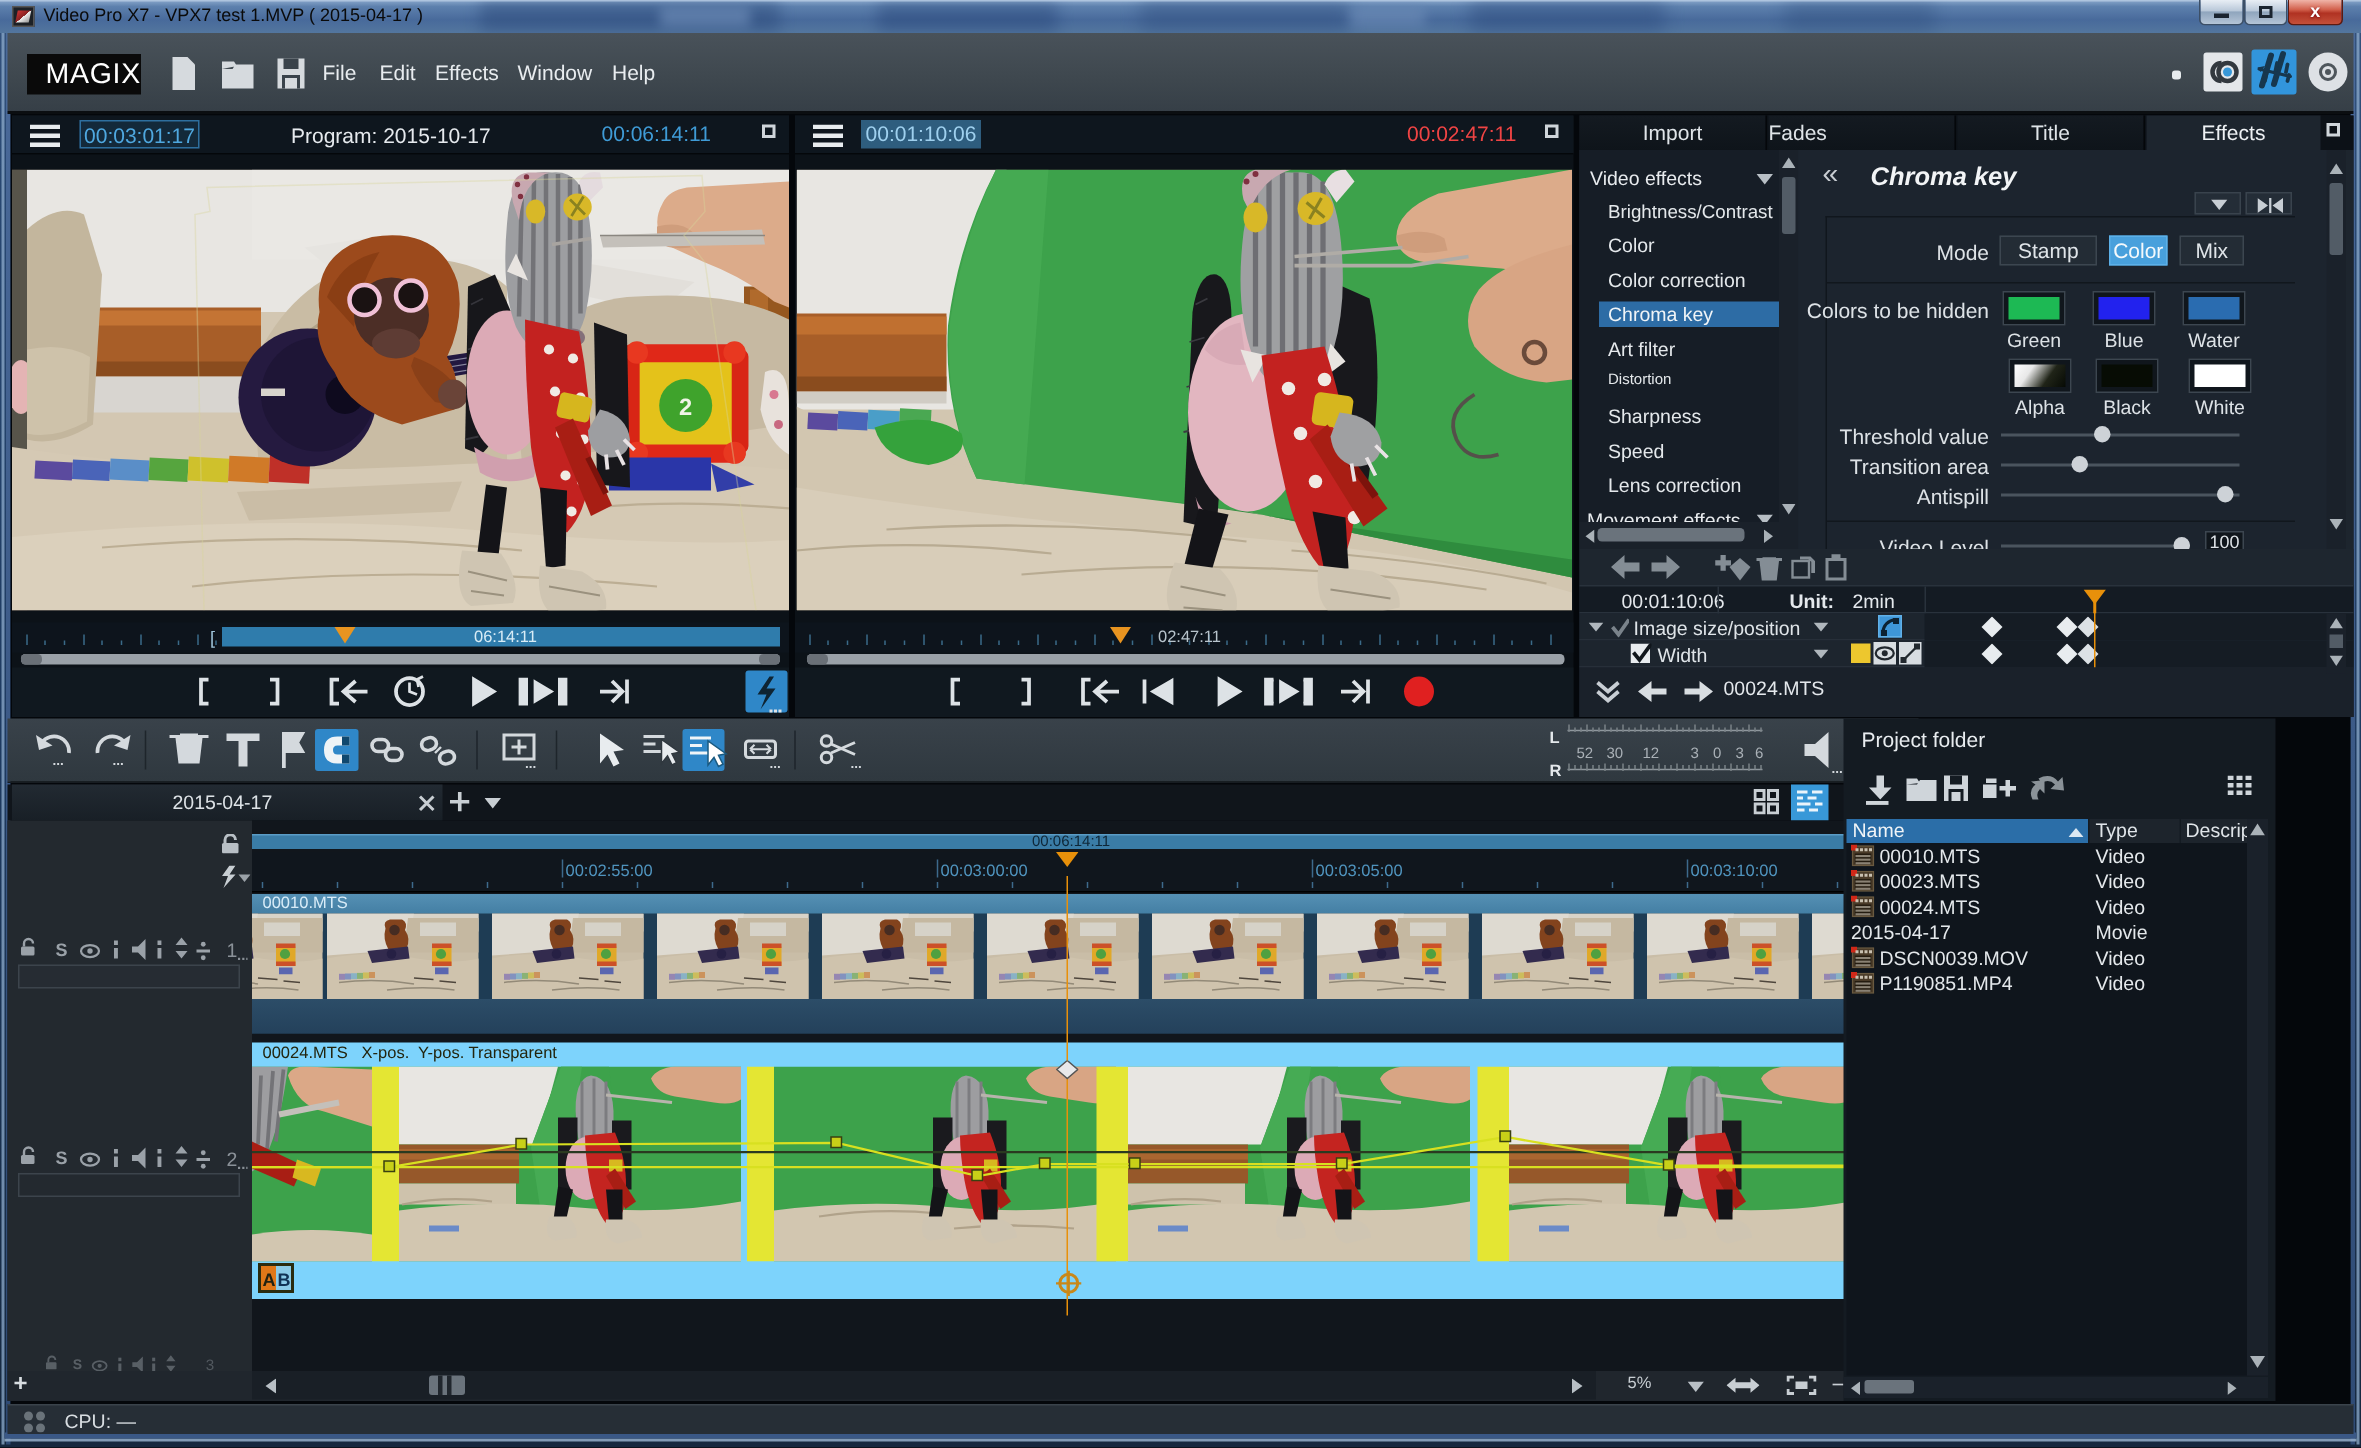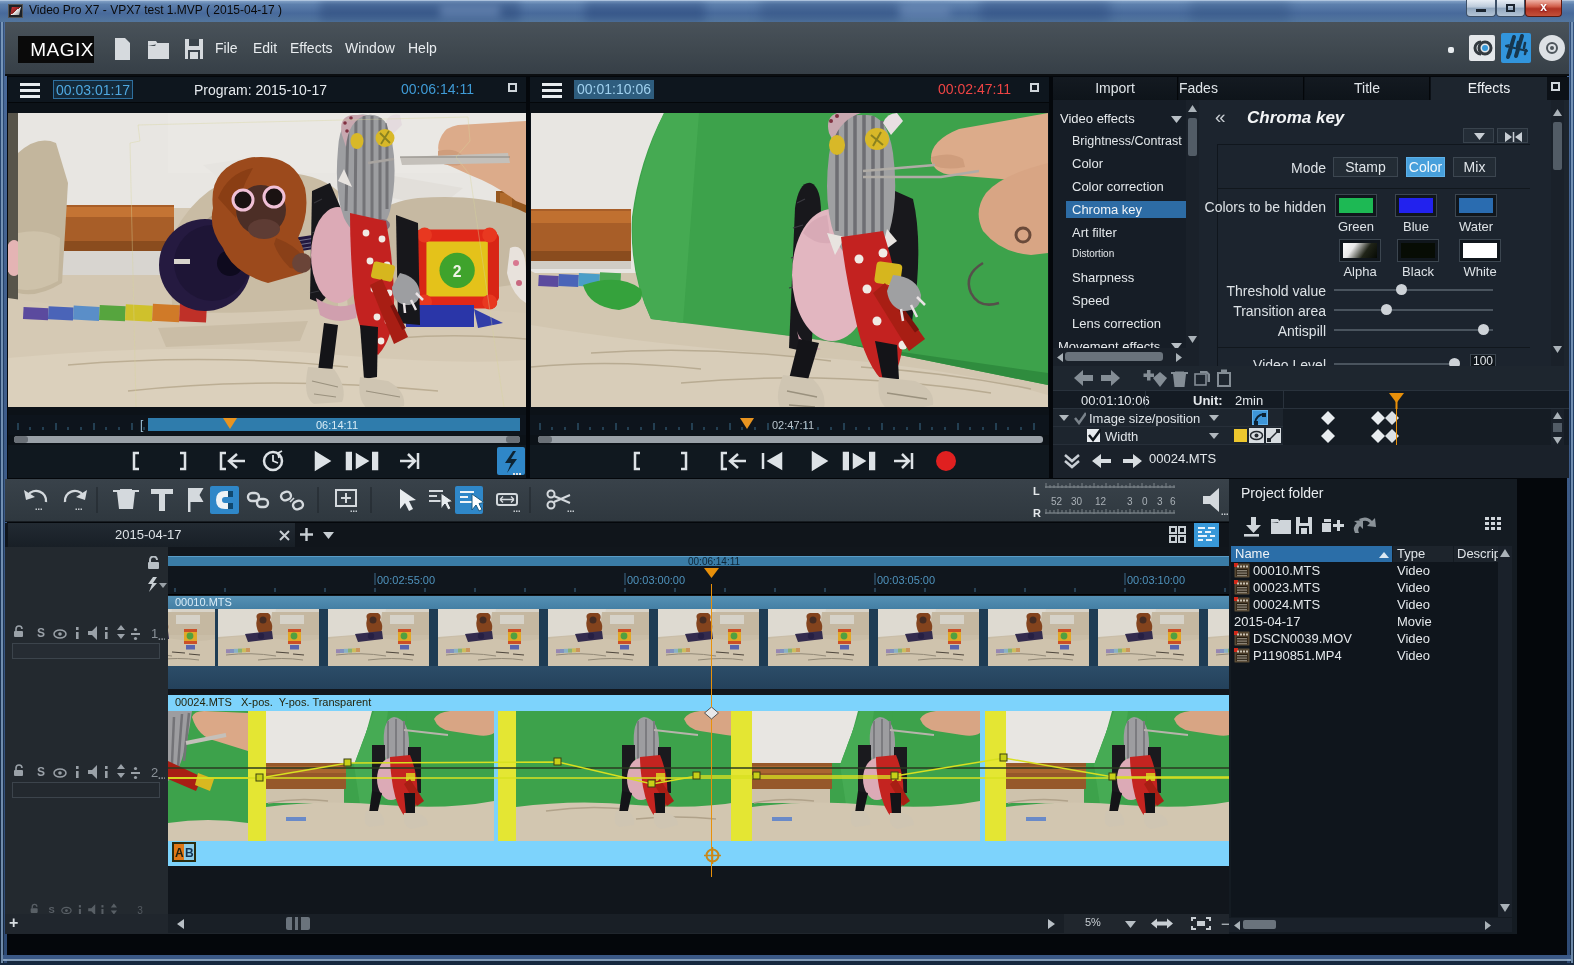--- a/index.html
+++ b/index.html
@@ -1218,14 +1218,25 @@
     <svg class="a" style="left:4px;top:3px;" width="7" height="9">
           <path d="M7 0 v9 l-6 -4.5 z" fill="#aab2b8"></path>
         </svg>
     <div class="a" style="left:14px;top:2px;width:33px;height:9px;background:#6a737c;border-radius:2px;"></div>
     <svg class="a" style="left:256px;top:3px;" width="7" height="9">
           <path d="M0 0 v9 l6 -4.5 z" fill="#aab2b8"></path>
         </svg>
   </div>
 </div>
 
-
+<div id="statusbar" class="a" style="left:5px;top:936px;width:1564px;height:20px;background:#262e36;border-top:1px solid #3a434b;">
+  <svg class="a" style="left:10px;top:3px;" width="20" height="15" viewBox="0 0 20 15">
+        <g fill="#6a737a">
+          <circle cx="4" cy="4" r="3"></circle>
+          <circle cx="12" cy="4" r="3"></circle>
+          <circle cx="4" cy="12" r="3"></circle>
+          <circle cx="12" cy="12" r="3"></circle>
+        </g>
+      </svg>
+  <div class="a" style="left:38px;top:3px;font-size:13px;color:#d8dde1;">CPU: —</div>
 </div>
 
+</div>
+
 </body></html>

